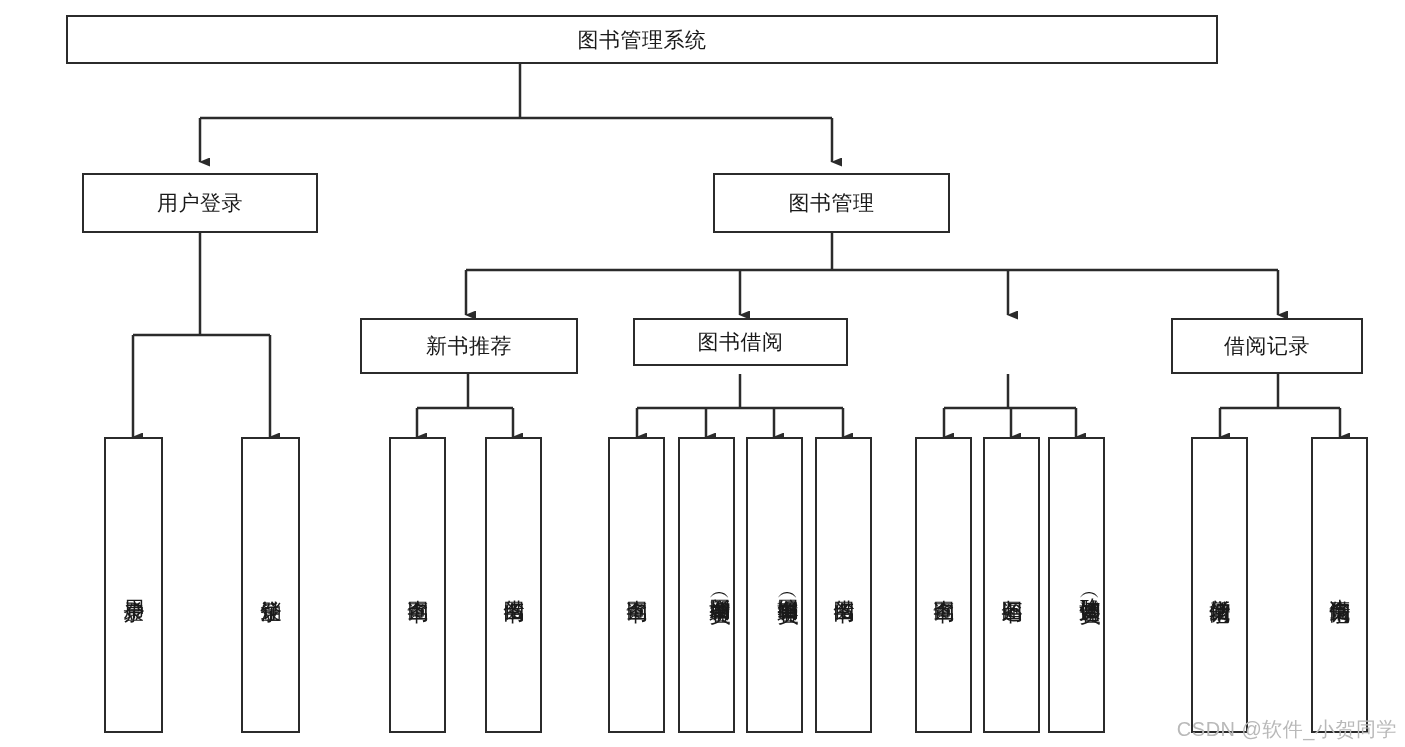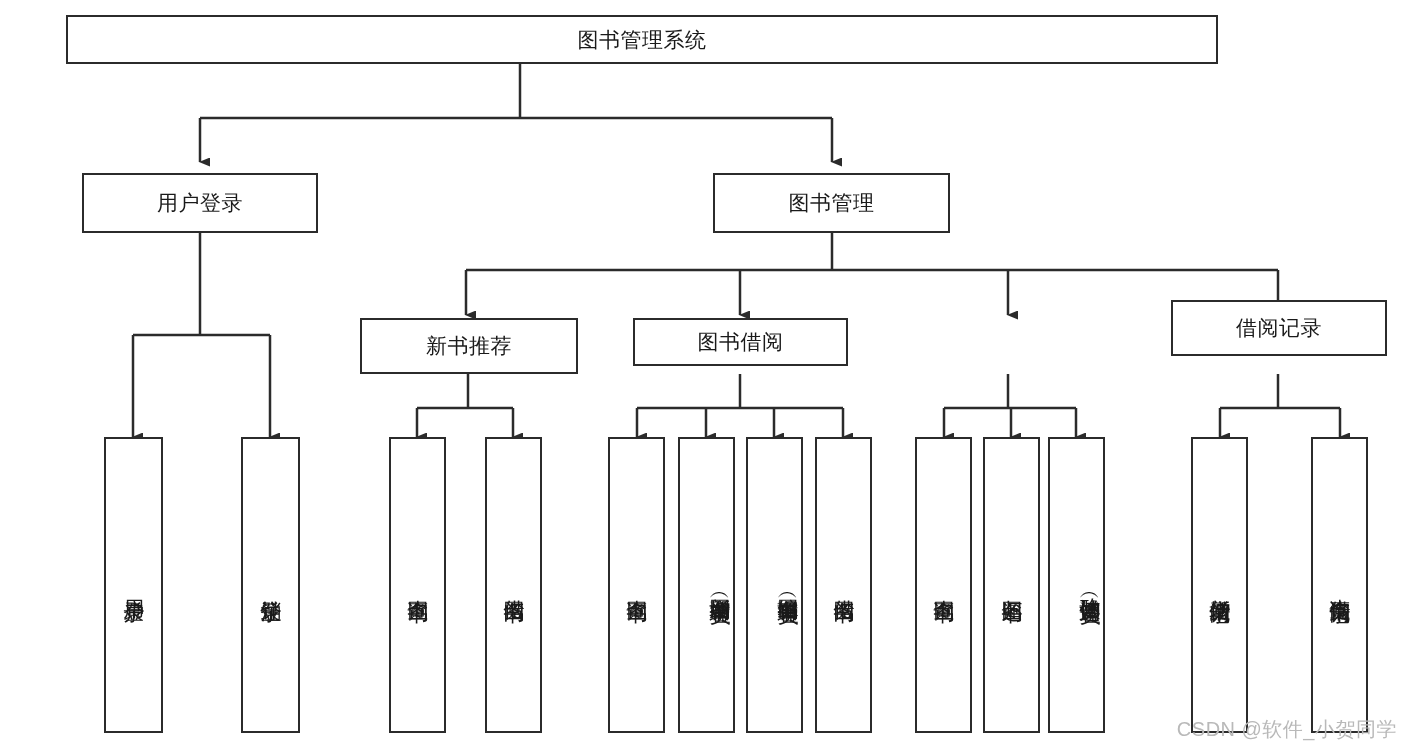--- a/index.html
+++ b/index.html
@@ -131,21 +131,21 @@
   <div class="node horiz" style="left:713px; top:173px; width:237px; height:60px;">
     <span class="label">图书管理</span>
   </div>
 
   <div class="node horiz" style="left:360px; top:318px; width:218px; height:56px;">
     <span class="label">新书推荐</span>
   </div>
   <div class="node horiz" style="left:633px; top:318px; width:215px; height:48px;">
     <span class="label">图书借阅</span>
   </div>
-  <div class="node horiz" style="left:1171px; top:300px; width:216px; height:56px;">
+  <div class="node horiz" style="left:1171px; top:318px; width:192px; height:56px;">
     <span class="label">借阅记录</span>
   </div>
 
   <div class="node vert centered" style="left:104px; top:437px; width:59px; height:296px;">
     <span class="label">用户登录</span>
   </div>
   <div class="node vert centered" style="left:241px; top:437px; width:59px; height:296px;">
     <span class="label">注销登录</span>
   </div>
 

